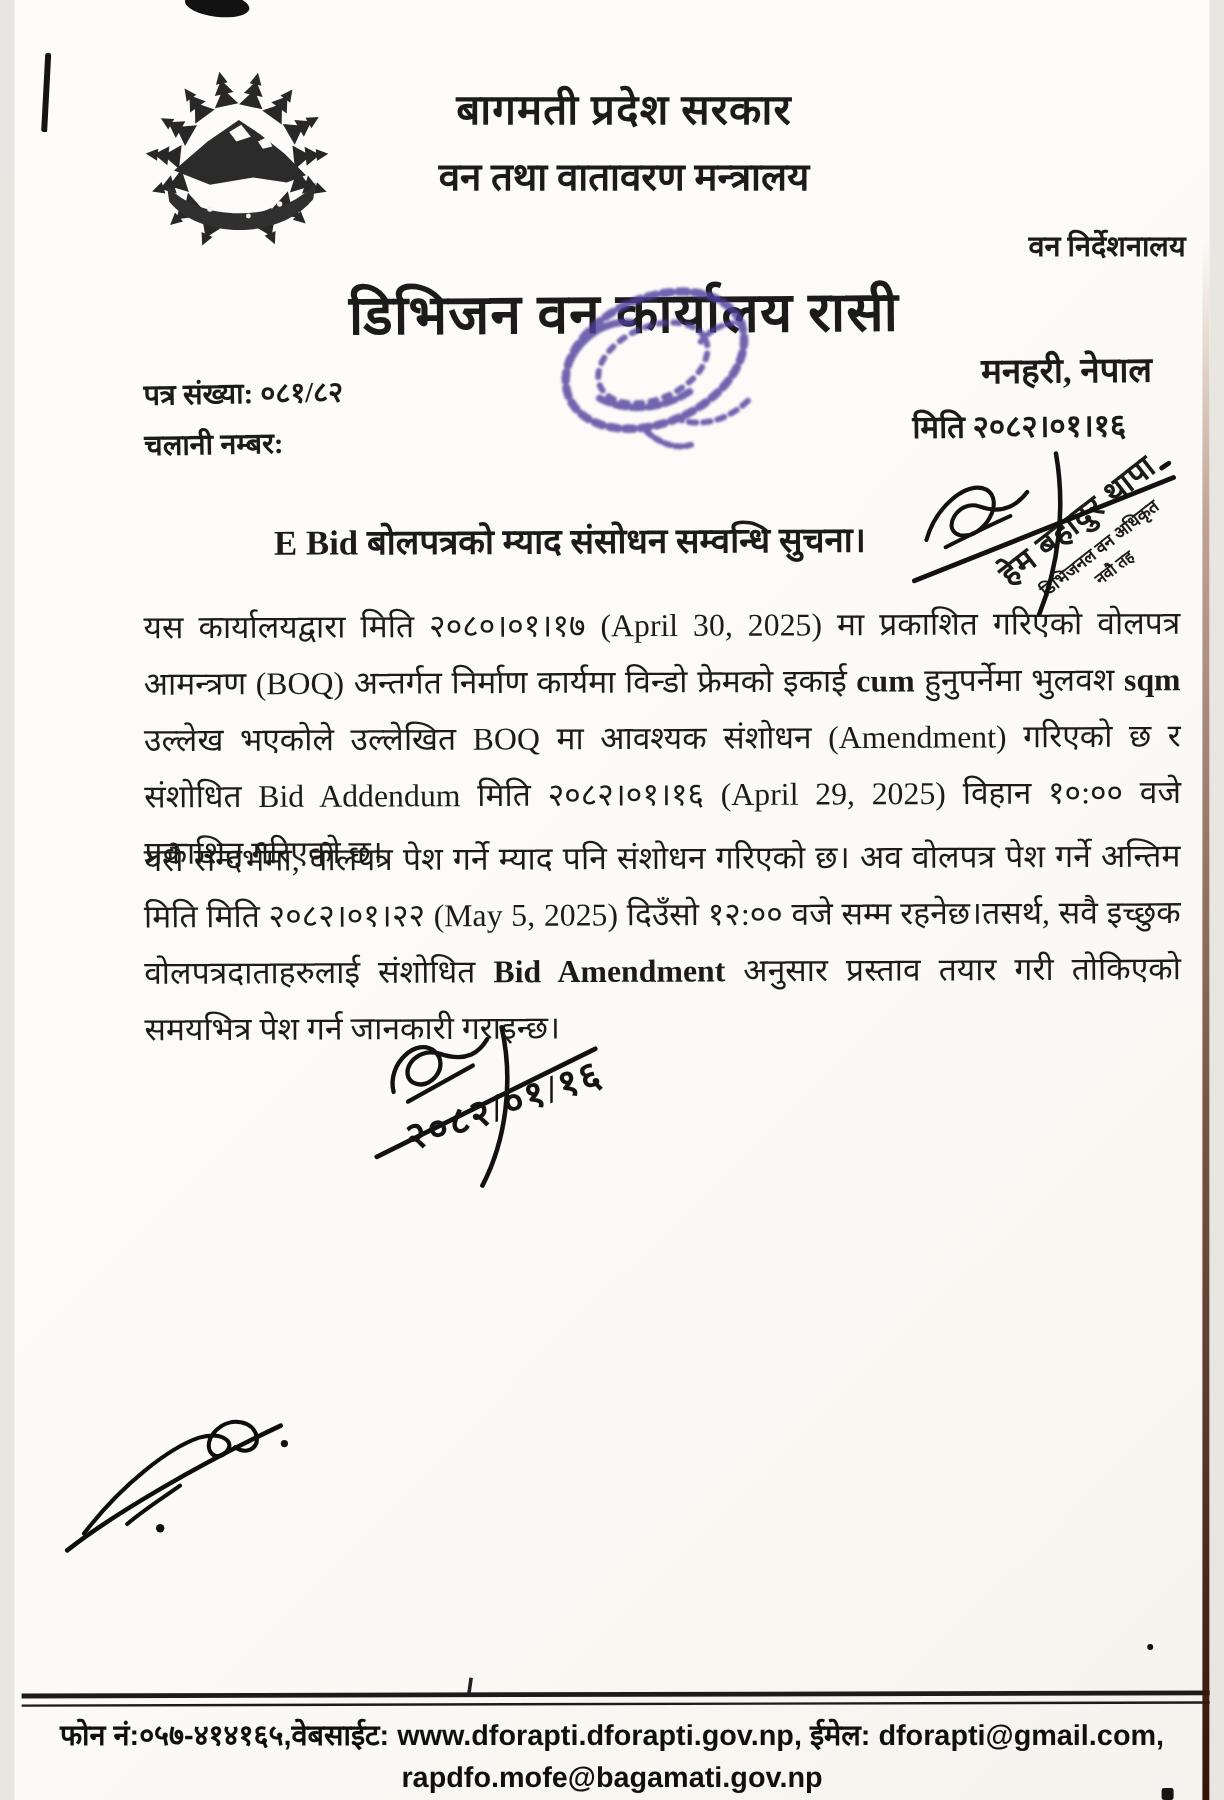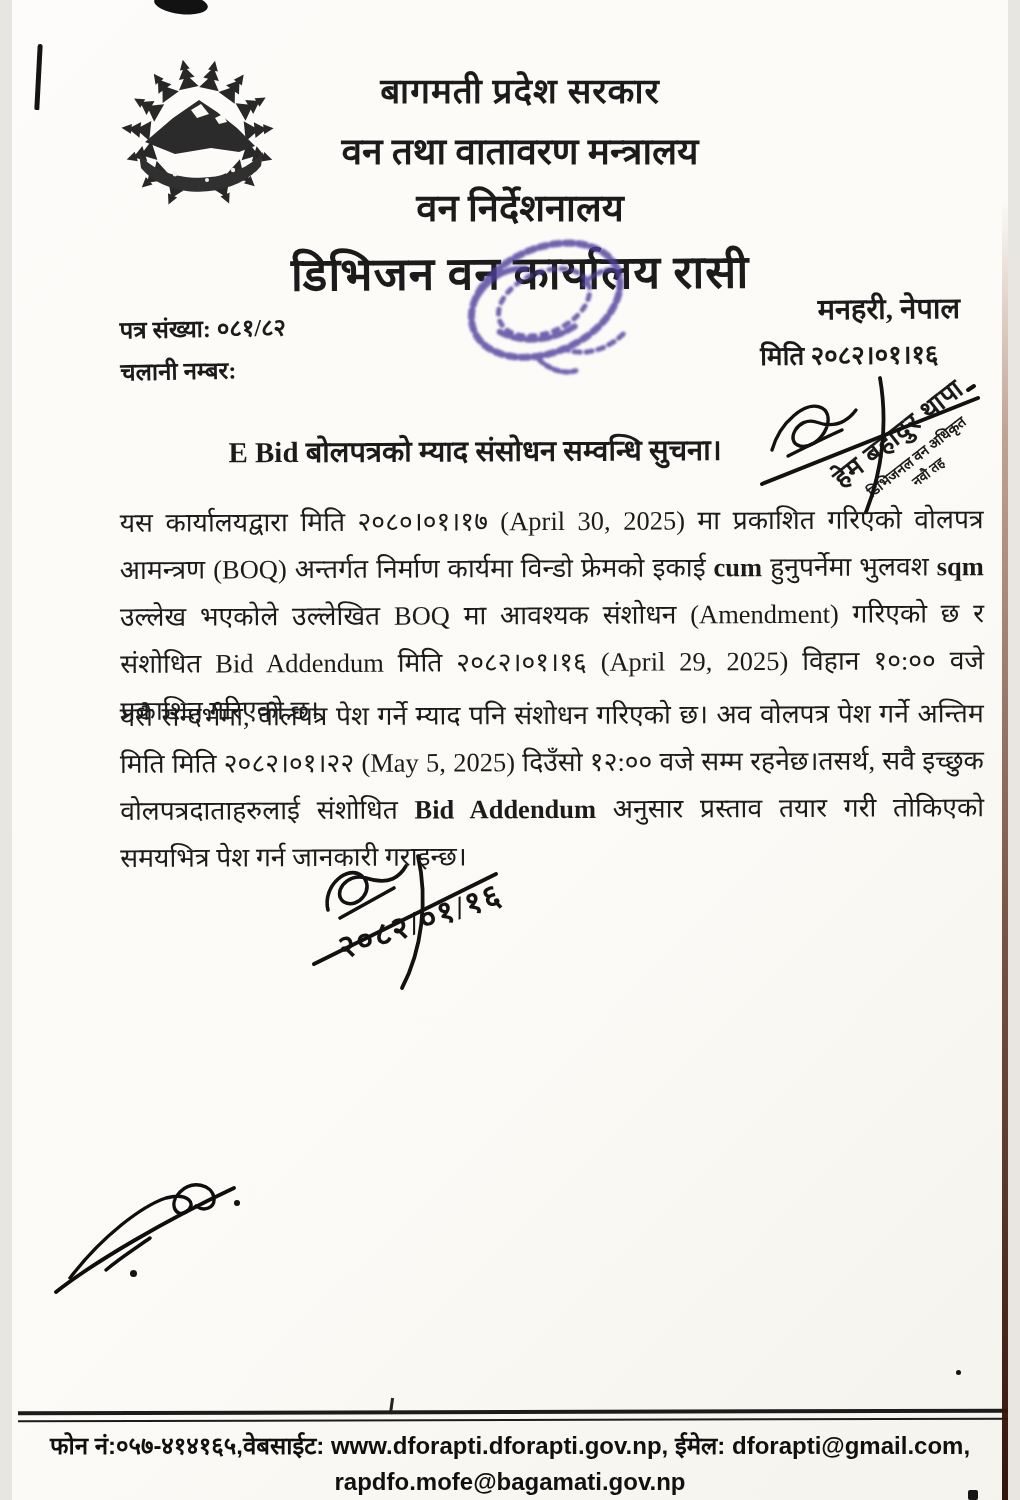--- a/index.html
+++ b/index.html
@@ -19,22 +19,22 @@
   .dot1{left:222px;top:1200px;width:6px;height:6px;}
   .dot2{left:118px;top:1270px;width:7px;height:7px;}
   .dot3{left:944px;top:1370px;width:5px;height:5px;}
 
   
   .emblem{position:absolute;left:103px;top:56px;width:170px;height:170px;filter:blur(.4px);}
 
   
   .header{position:absolute;left:40px;right:20px;top:66px;text-align:center;}
   .h1{font-size:35px;font-weight:bold;letter-spacing:1px;}
-  .h2{font-size:37px;font-weight:bold;margin-top:11px;}
-  .h3{font-size:38px;font-weight:bold;margin-top:5px;}
+  .h2{font-size:32px;font-weight:bold;margin-top:11px;}
+  .h3{font-size:24px;font-weight:bold;margin-top:20px;text-align:right;}
   .h4{font-size:46px;font-weight:bold;margin-top:8px;letter-spacing:1px;transform:rotate(-.4deg);}
 
   
   .round-stamp{position:absolute;left:425px;top:228px;width:250px;height:160px;opacity:.8;filter:blur(1.1px);transform:rotate(-8deg);}
 
   .meta-left{position:absolute;left:108px;top:308px;font-size:24px;font-weight:bold;line-height:42px;transform:rotate(-1deg);}
   .meta-right{position:absolute;right:48px;top:288px;text-align:right;transform:rotate(-.6deg);}
   .meta-place{font-size:29px;font-weight:bold;}
   .meta-date{font-size:26px;font-weight:bold;margin-top:9px;margin-right:22px;}
 
@@ -152,21 +152,21 @@
         <path d="M126,6 C 134,52 128,100 112,140" stroke-width="3.8"></path>
         <path d="M214,18 l6,-4" stroke-width="4"></path>
       </g>
     </svg>
   </div>
 
   <div class="subject">E Bid बोलपत्रको म्याद संसोधन सम्वन्धि सुचना।</div>
 
   <p class="bodytext para1"><span>यस कार्यालयद्वारा मिति २०८०।०१।१७ (April 30, 2025) मा प्रकाशित गरिएको वोलपत्र आमन्त्रण (BOQ) अन्तर्गत निर्माण कार्यमा विन्डो फ्रेमको इकाई </span><span class="b">cum</span><span>  हुनुपर्नेमा भुलवश </span><span class="b">sqm</span><span> उल्लेख भएकोले उल्लेखित BOQ मा आवश्यक संशोधन (Amendment) गरिएको छ र संशोधित Bid Addendum मिति २०८२।०१।१६ (April 29, 2025) विहान १०:०० वजे प्रकाशित गरिएको छ।</span></p>
 
-  <p class="bodytext para2"><span>यसै सन्दर्भमा, वोलपत्र पेश गर्ने म्याद पनि संशोधन गरिएको छ।  अव वोलपत्र पेश गर्ने अन्तिम मिति मिति २०८२।०१।२२ (May 5, 2025) दिउँसो १२:०० वजे सम्म रहनेछ।तसर्थ, सवै इच्छुक वोलपत्रदाताहरुलाई संशोधित </span><span class="b">Bid Addendum</span><span> अनुसार प्रस्ताव तयार गरी तोकिएको समयभित्र पेश गर्न जानकारी गराइन्छ।</span></p>
+  <p class="bodytext para2"><span>यसै सन्दर्भमा, वोलपत्र पेश गर्ने म्याद पनि संशोधन गरिएको छ।  अव वोलपत्र पेश गर्ने अन्तिम मिति मिति २०८२।०१।२२ (May 5, 2025) दिउँसो १२:०० वजे सम्म रहनेछ।तसर्थ, सवै इच्छुक वोलपत्रदाताहरुलाई संशोधित </span><span class="b">Bid Amendment</span><span> अनुसार प्रस्ताव तयार गरी तोकिएको समयभित्र पेश गर्न जानकारी गराइन्छ।</span></p>
 
   <div class="sig-mid">
     <svg viewBox="0 0 260 160" width="260" height="160">
       <g fill="none" stroke="#121212" stroke-width="3.6" stroke-linecap="round">
         <path d="M28,72 C 22,48 48,26 62,38 C 76,50 58,72 44,64 C 32,56 46,34 66,40 C 90,48 100,38 106,28"></path>
         <path d="M40,80 C 58,70 76,60 94,50"></path>
         <path d="M14,126 L196,36" stroke-width="4"></path>
         <path d="M118,18 C 128,62 122,112 102,150" stroke-width="3.8"></path>
       </g>
     </svg>

